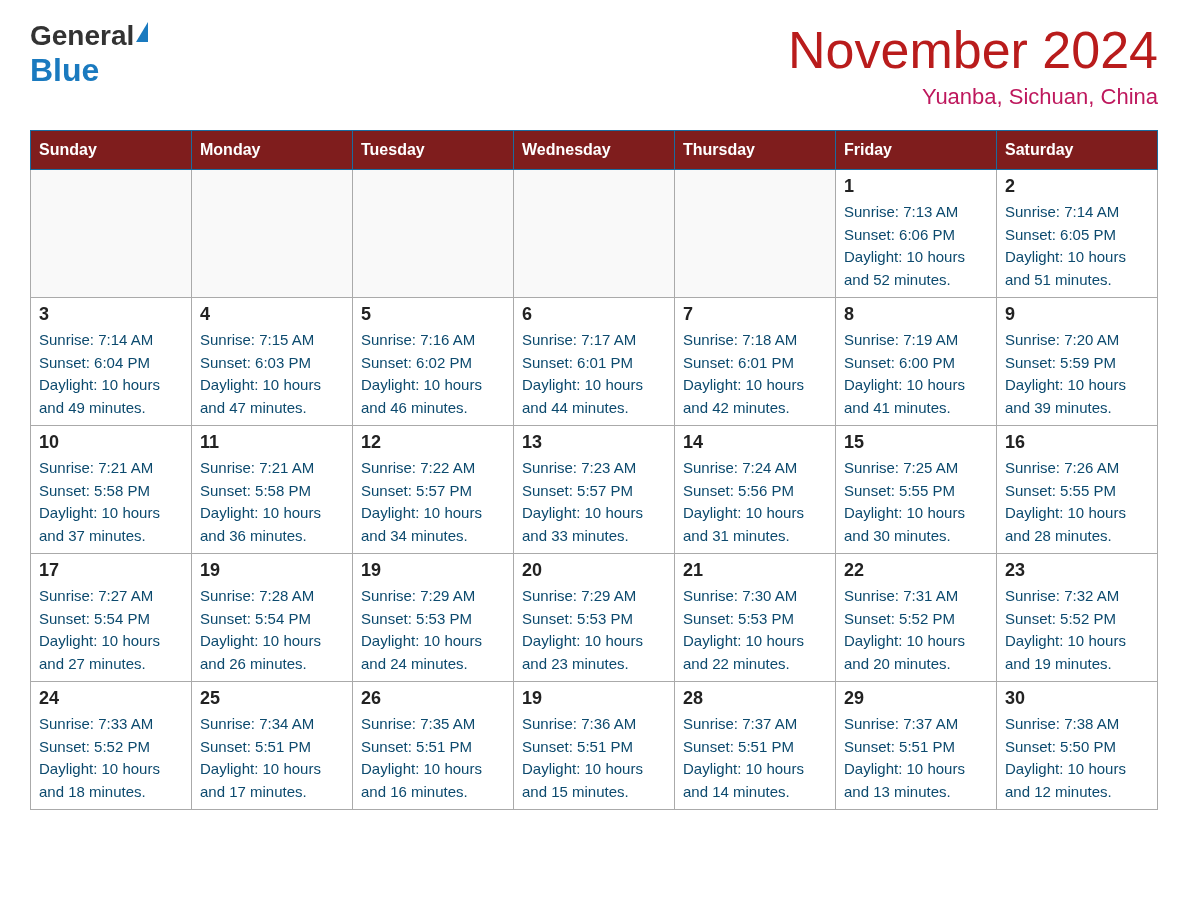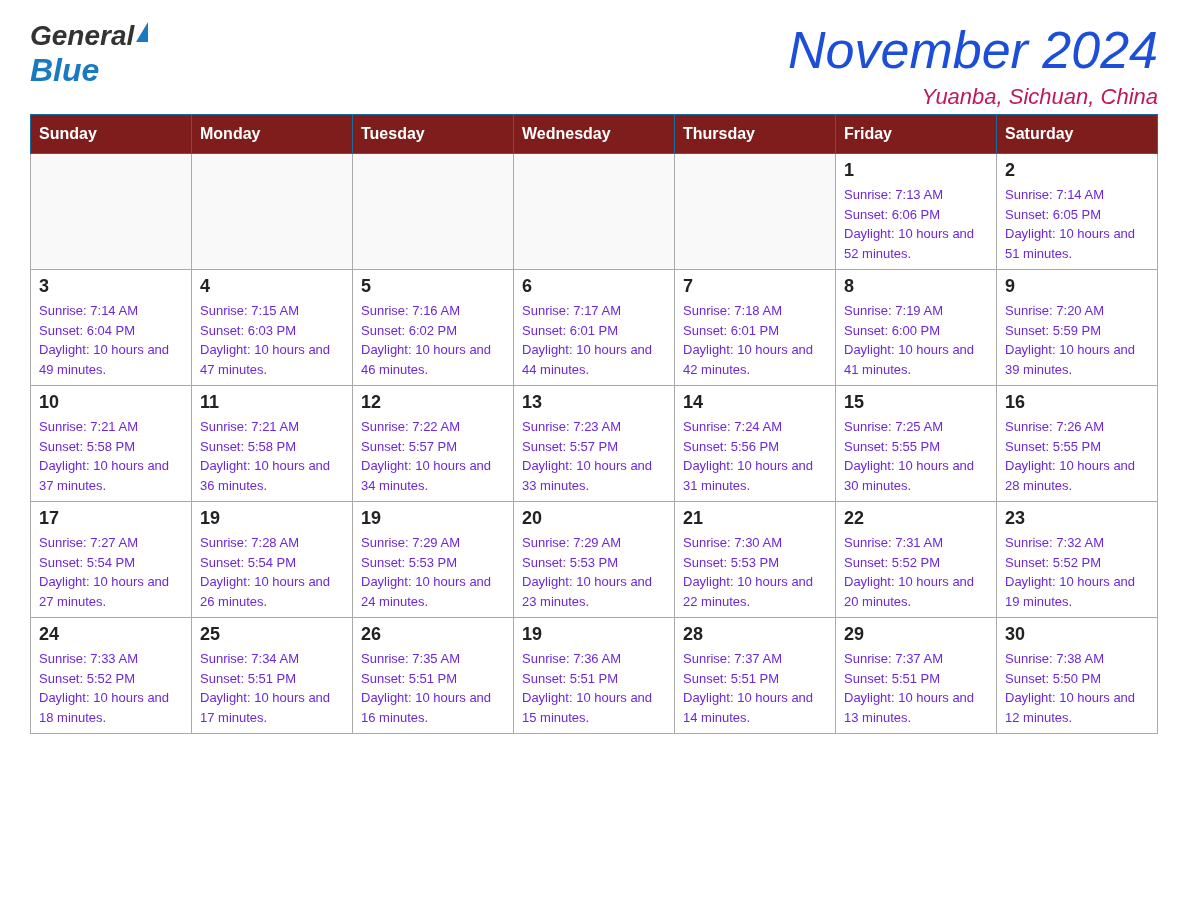--- a/index.html
+++ b/index.html
@@ -7,22 +7,21 @@
       font-family: Arial, sans-serif;
       background: #fff;
       width: 1188px;
       min-height: 918px;
       padding: 20px 30px;
     }
     .header {
       display: flex;
       justify-content: space-between;
       align-items: flex-start;
-      margin-bottom: 4px;
-      font-style: italic;
+      margin-bottom: 20px;
     }
     .logo {
       display: flex;
       flex-direction: column;
       align-items: flex-start;
     }
     .logo-general {
       font-size: 28px;
       font-weight: bold;
       color: #333;
@@ -44,21 +43,21 @@
       vertical-align: middle;
       position: relative;
       top: -4px;
     }
     .title-block {
       text-align: right;
     }
     .month-title {
       font-size: 52px;
       font-weight: normal;
-      color: #1d4ed8;
+      color: #b91c1c;
     }
     .location {
       font-size: 22px;
       color: #be185d;
       margin-top: 4px;
     }
     .calendar {
       width: 100%;
       border-collapse: collapse;
     }
@@ -80,22 +79,22 @@
       height: 110px;
     }
     .day-number {
       font-size: 18px;
       font-weight: bold;
       color: #222;
       display: block;
       margin-bottom: 4px;
     }
     .day-info {
-      font-size: 13px;
-      color: #6d28d9;
+      font-size: 15px;
+      color: #0c4a6e;
       line-height: 1.5;
     }
     .empty-cell {
       background: #f9f9f9;
     }
   </style>
 </head>
 <body>
 
 <div class="header">

